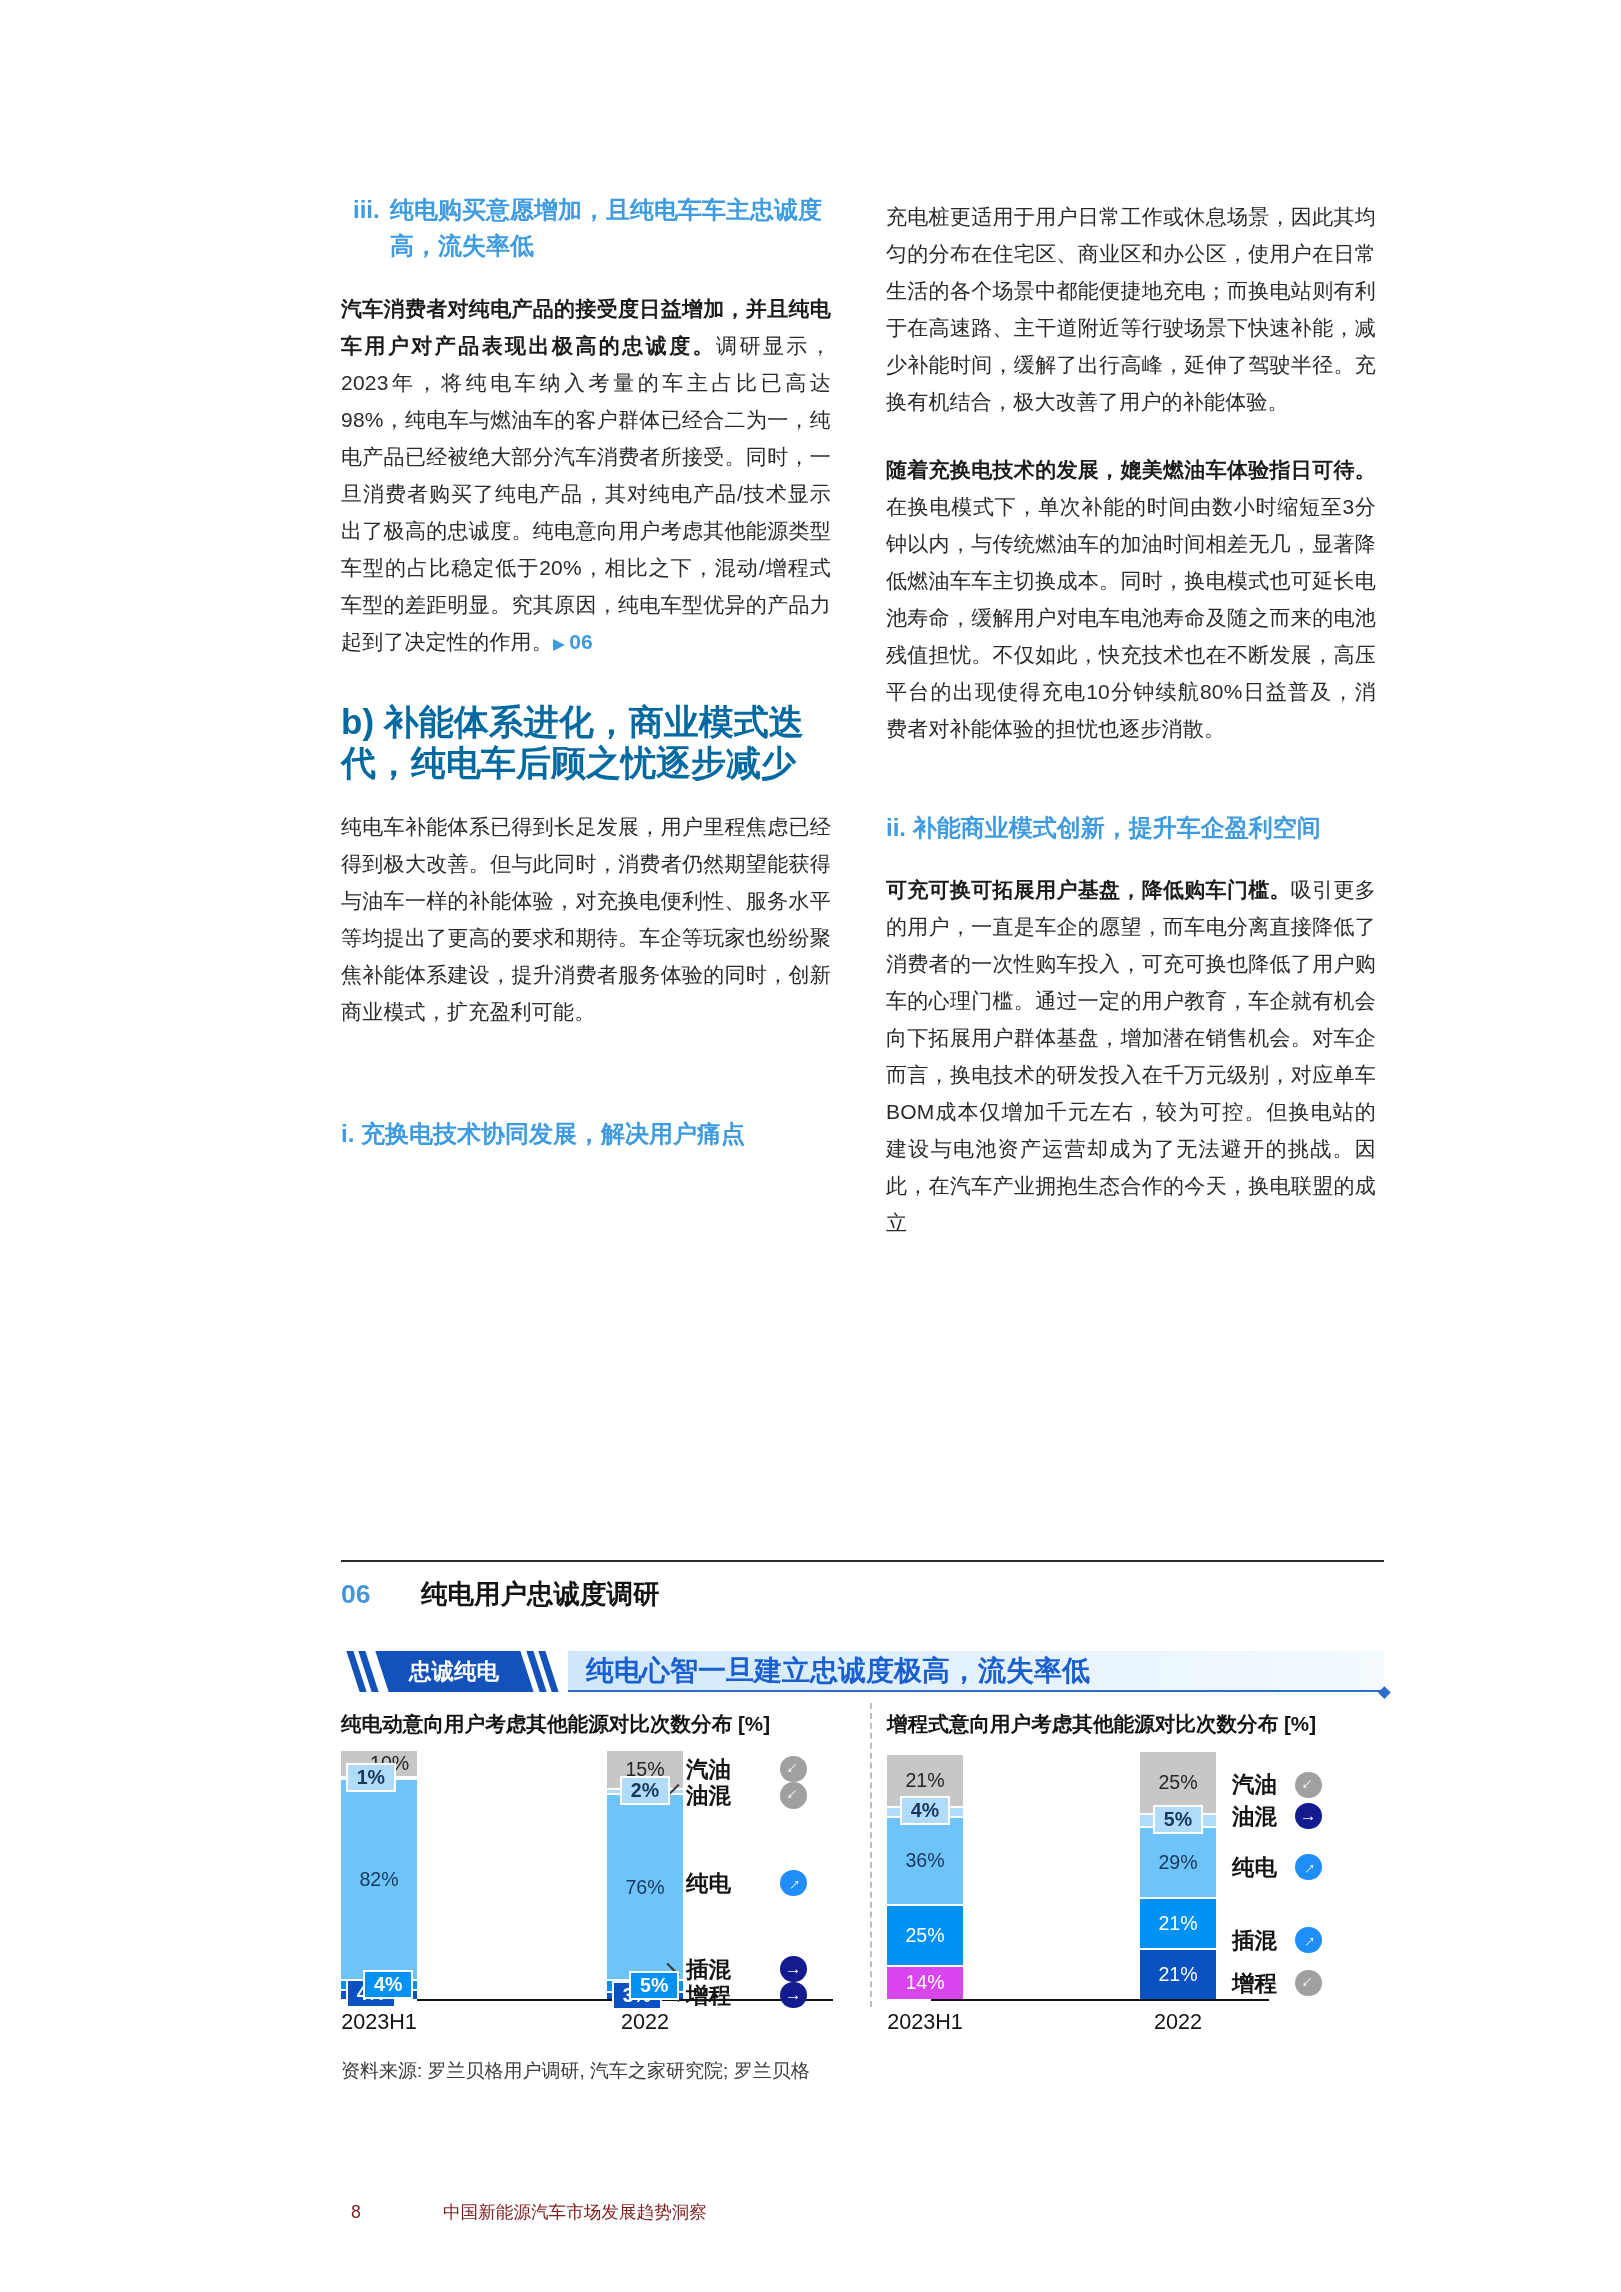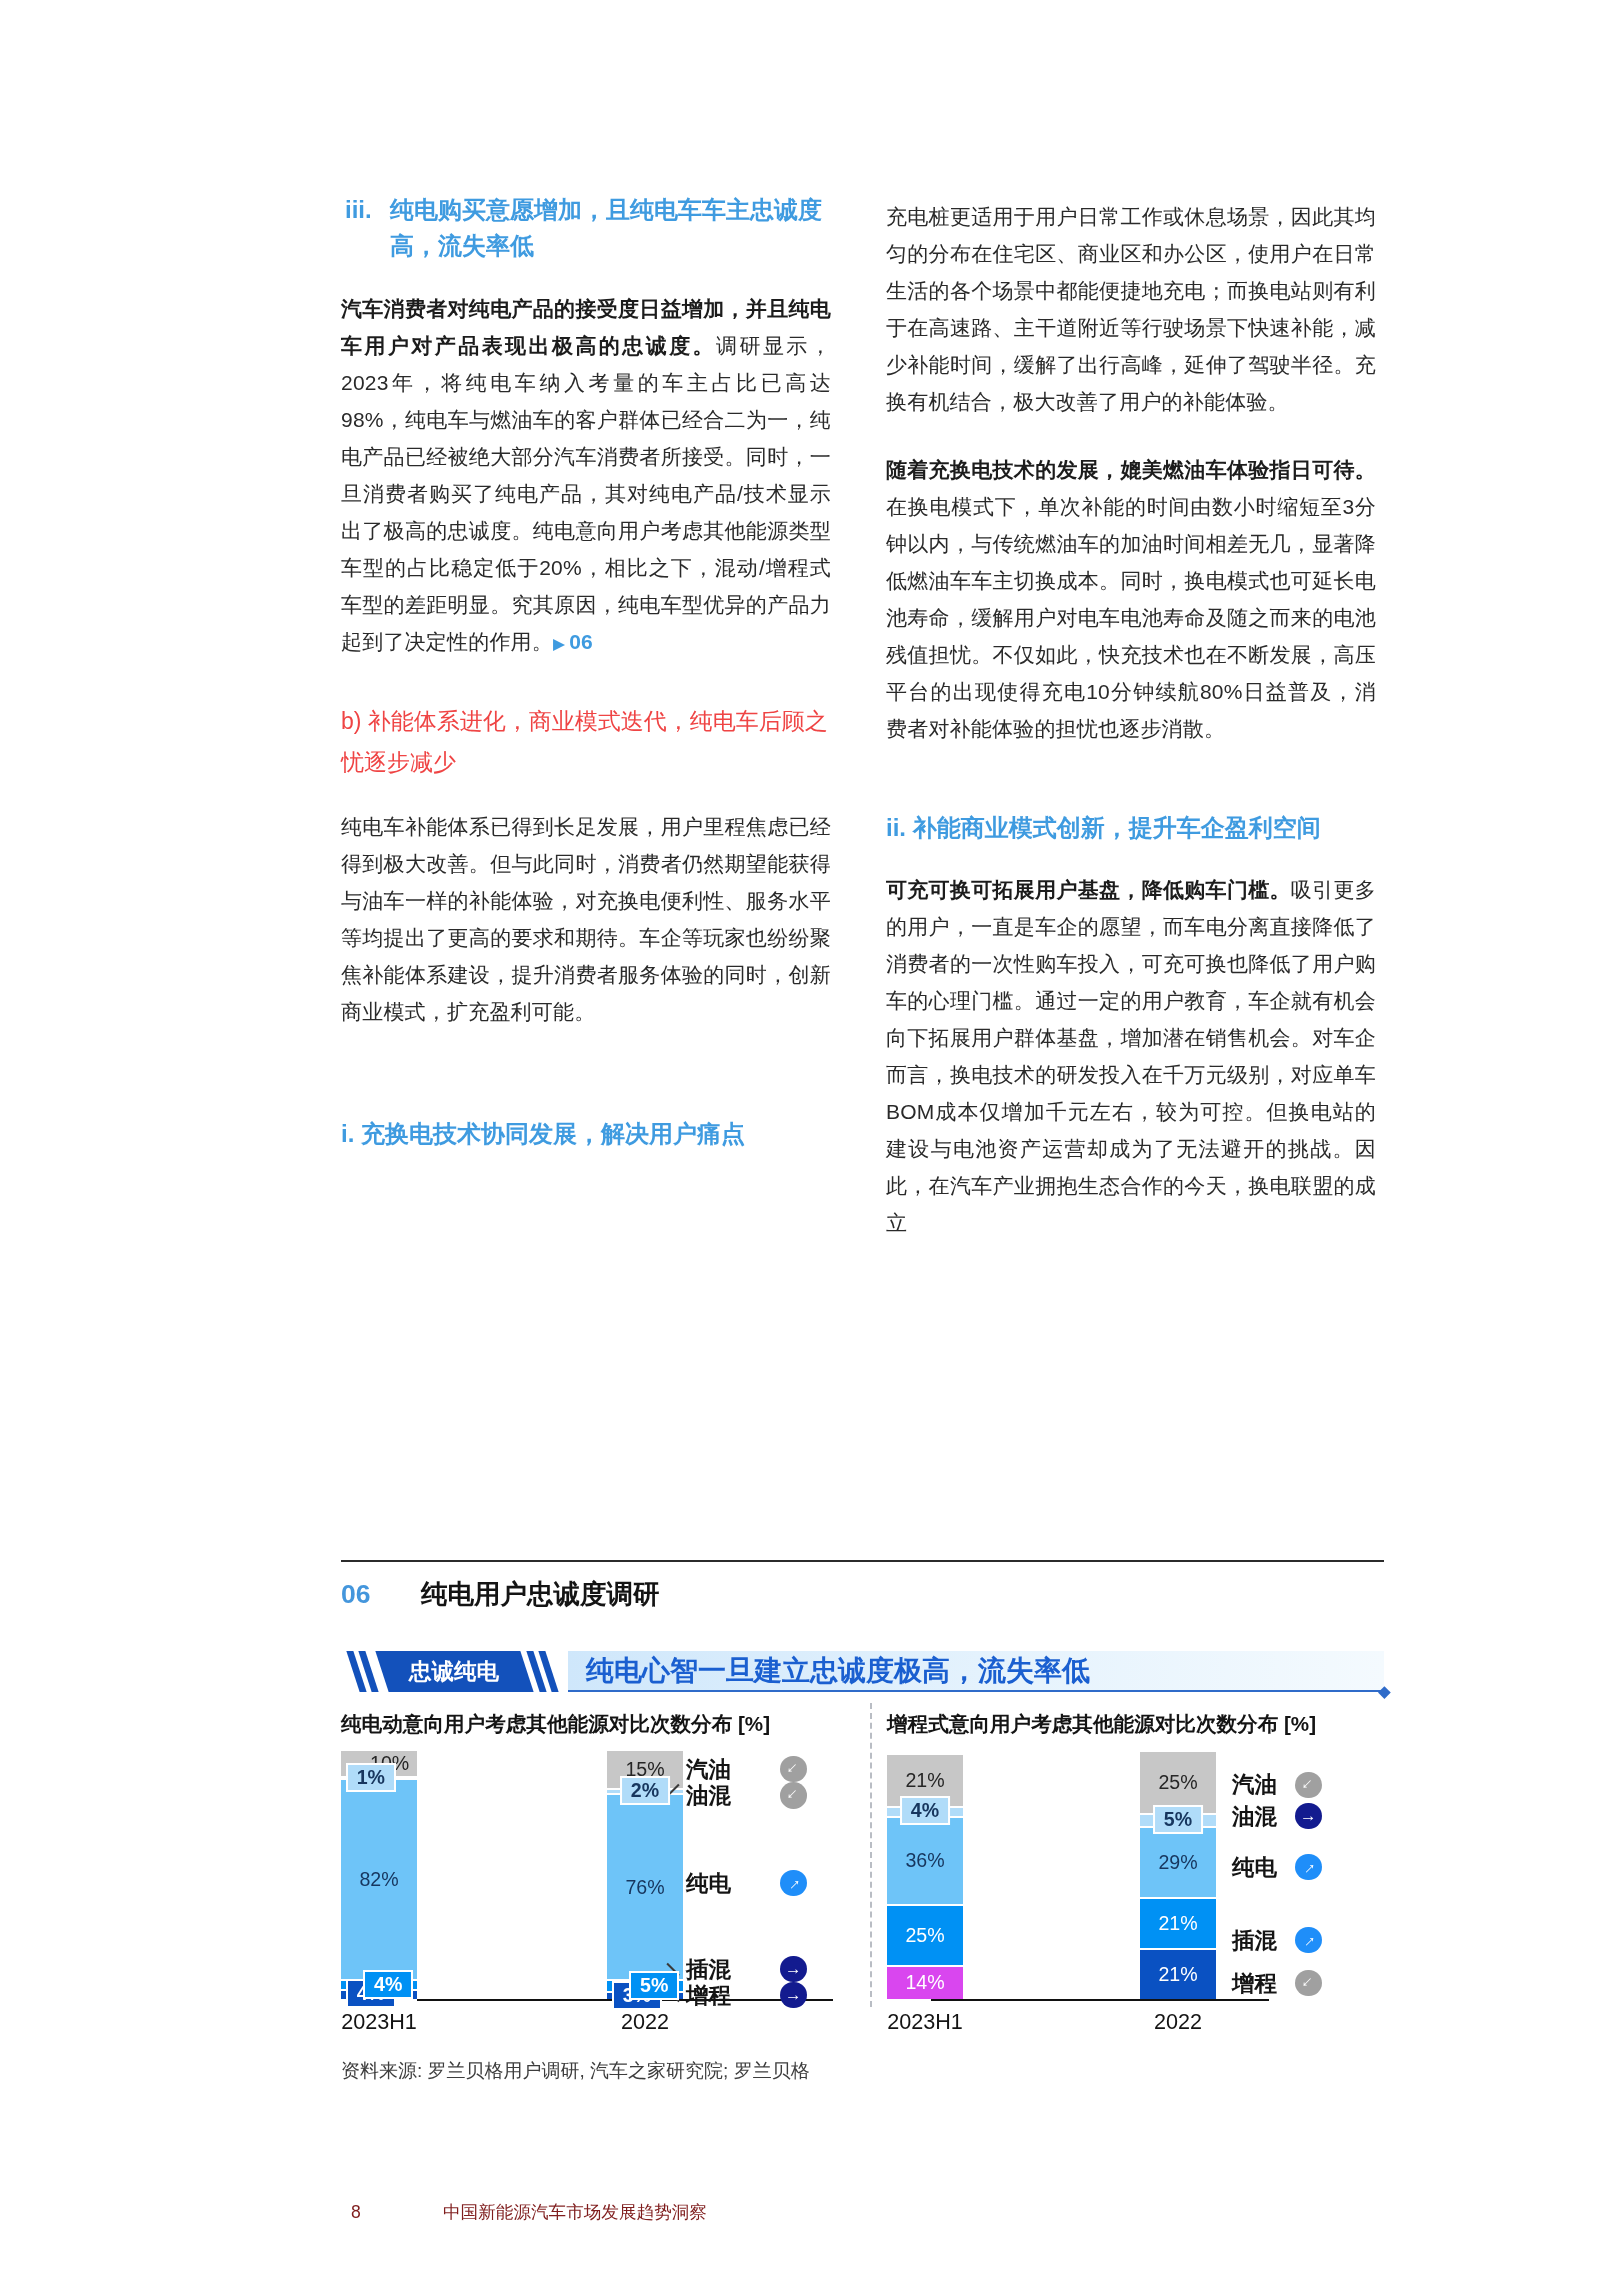--- a/index.html
+++ b/index.html
@@ -6,22 +6,22 @@
   .page{position:relative;width:1621px;height:2293px;background:#ffffff;overflow:hidden;
         font-family:"Liberation Sans","DejaVu Sans",sans-serif;color:#262626;}
   .content{position:absolute;left:341px;top:192px;width:1041px;}
   .columns{display:flex;gap:55px;}
   .col{width:490px;}
   p.body{font-size:21px;line-height:37px;text-align:justify;margin:0 0 31px 0;color:#2a2a2a;letter-spacing:0.2px;}
   p.body strong{color:#1c1c1c;}
   .h-sky{color:#3f9be0;font-weight:bold;font-size:24px;line-height:36px;margin:51px 0 25.5px 0;}
   .h-sky.first{margin-top:0;}
   .h-iii{position:relative;padding-left:49px;}
-  .h-iii .num{position:absolute;left:4px;top:0;}
-  .h-navy{color:#ef4444;font-weight:normal;font-size:23px;line-height:41px;margin:39px 0 25.5px 0;}
+  .h-iii .num{position:absolute;left:12px;top:0;}
+  .h-navy{color:#0369a1;font-weight:bold;font-size:35px;line-height:41px;margin:39px 0 25.5px 0;}
   .figref{color:#3f9be0;font-weight:bold;white-space:nowrap;}
   .figref .tri{font-size:15.7px;margin-right:3.9px;}
 
   
   .fig-rule{position:absolute;left:341px;top:1560px;width:1043px;height:2px;background:#2b2b2b;}
   .fig-head{position:absolute;left:341px;top:1576px;width:1043px;}
   .fig-num{color:#4496dc;font-weight:bold;font-size:26.5px;display:inline-block;width:80px;}
   .fig-title{color:#141414;font-weight:bold;font-size:26.5px;}
 
   .banner{position:absolute;left:353px;top:1651px;width:1031px;height:41px;display:flex;align-items:stretch;}

